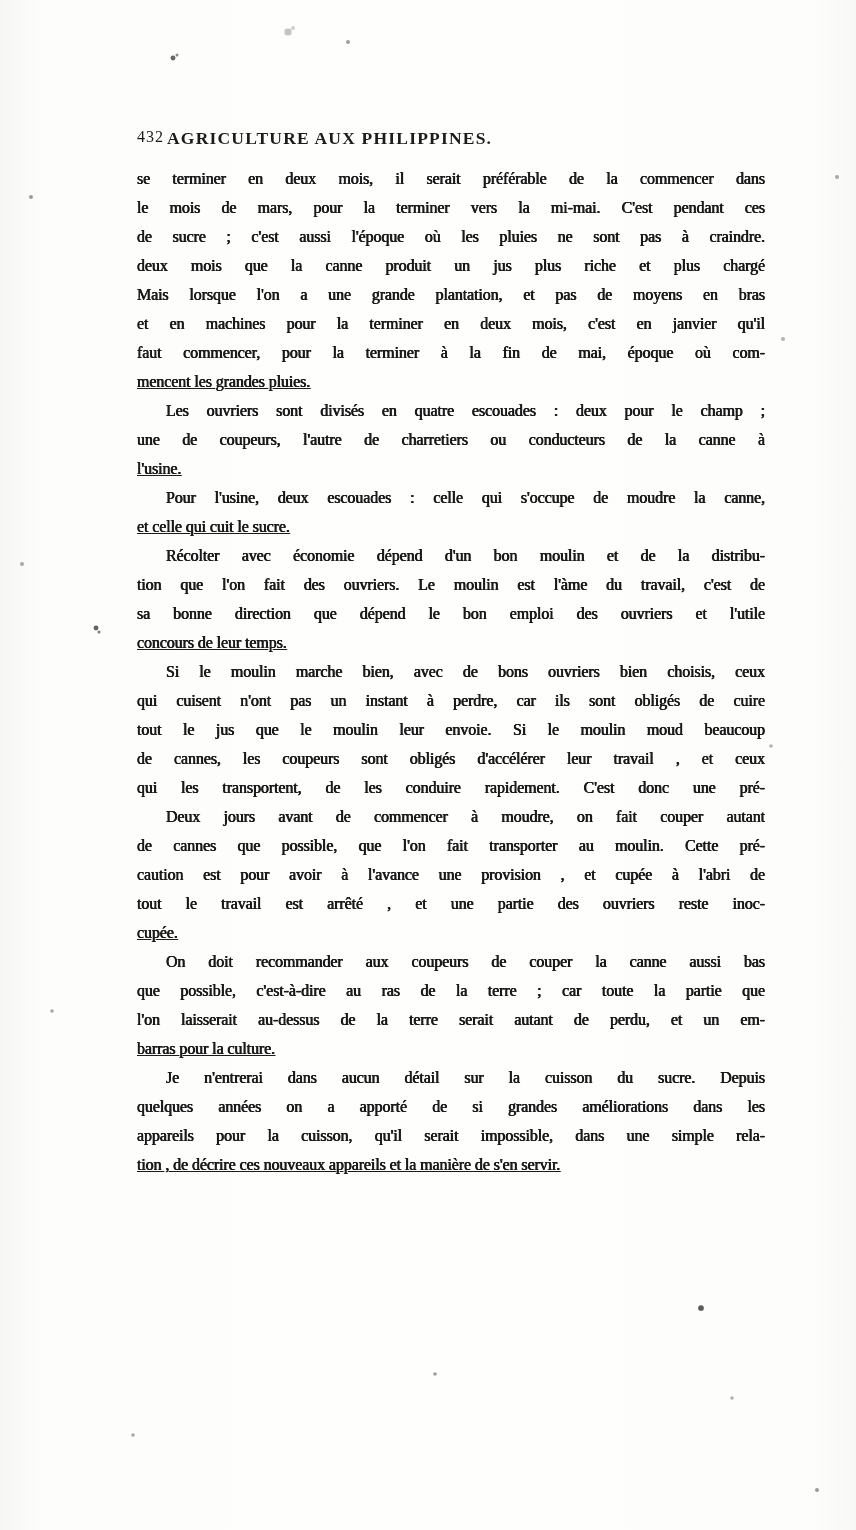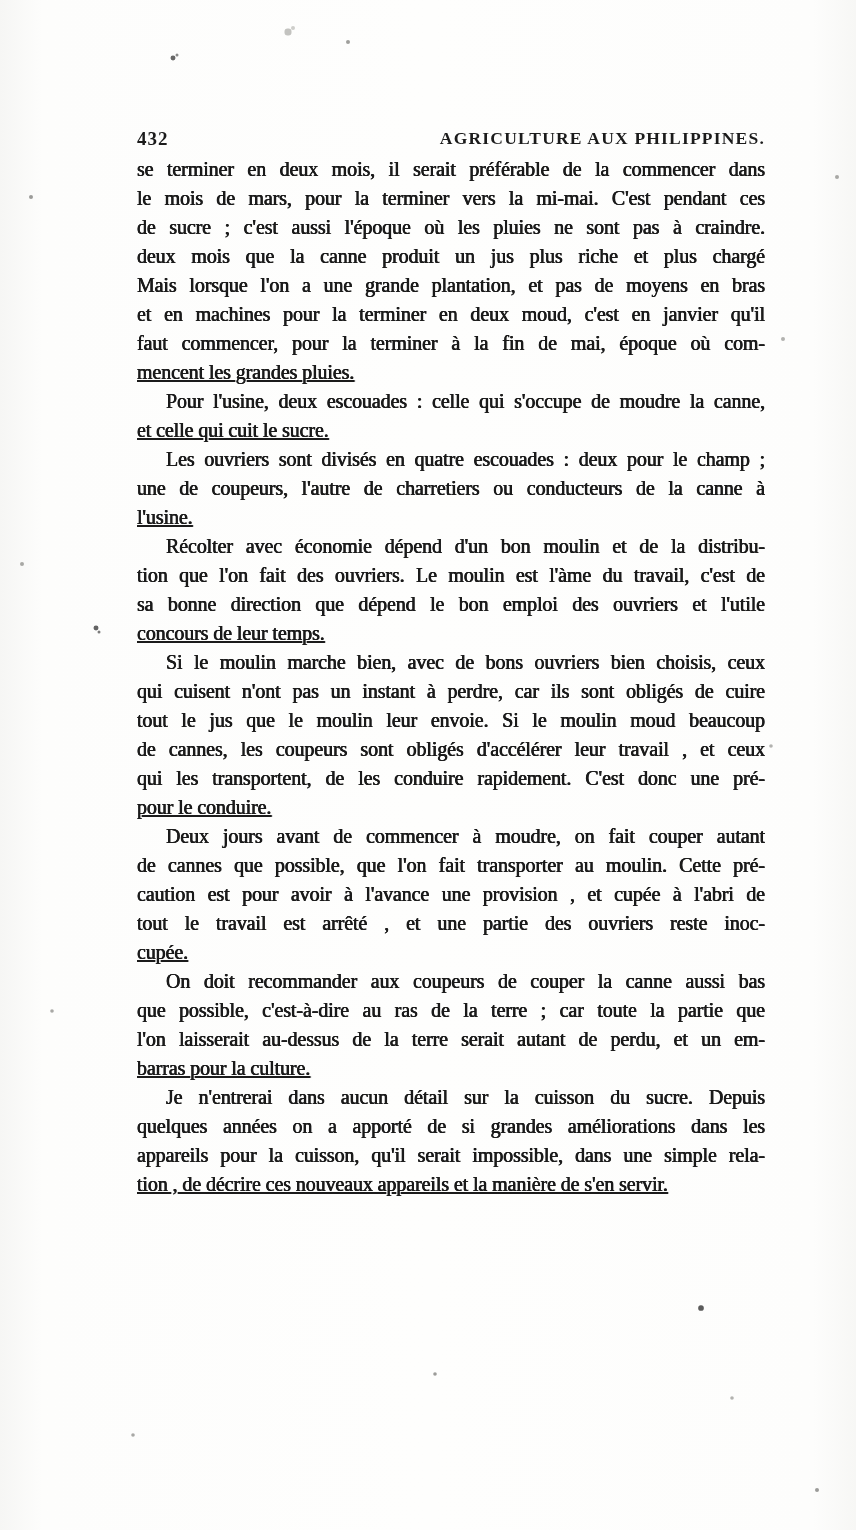--- a/index.html
+++ b/index.html
@@ -23,34 +23,35 @@
     width: 628px;
   }
   .page-header {
     position: relative;
     height: 27px;
   }
   .page-number {
     position: absolute;
     left: 0;
     top: 0;
-    font-size: 19px;
-    font-weight: bold;
+    font-size: 16px;
+    font-weight: normal;
     letter-spacing: 1px;
   }
   .running-title {
     display: block;
-    text-align: right;
+    text-align: left;
     font-size: 17.5px;
     font-weight: bold;
     letter-spacing: 1.2px;
     padding-left: 30px;
   }
   .body-text {
-    font-size: 20px;
+    margin-top: 9px;
+    font-size: 16px;
     line-height: 29px;
     letter-spacing: -0.1px;
     text-shadow: 0.35px 0 0 #1b1b1b, -0.35px 0 0 #1b1b1b;
   }
   .paragraph { margin: 0; }
   .line {
     height: 29px;
     overflow: hidden;
     text-align: justify;
     text-align-last: justify;
@@ -101,46 +102,45 @@
       <span class="page-number">432</span>
       <span class="running-title">AGRICULTURE AUX PHILIPPINES.</span>
     </div>
     <div class="body-text" id="text-container">
         <div class="paragraph">
           <div class="line">se terminer en deux mois, il serait préférable de la commencer dans</div>
           <div class="line">le mois de mars, pour la terminer vers la mi-mai. C'est pendant ces</div>
           <div class="line">de sucre ; c'est aussi l'époque où les pluies ne sont pas à craindre.</div>
           <div class="line">deux mois que la canne produit un jus plus riche et plus chargé</div>
           <div class="line">Mais lorsque l'on a une grande plantation, et pas de moyens en bras</div>
-          <div class="line">et en machines pour la terminer en deux moud, c'est en janvier qu'il</div>
+          <div class="line">et en machines pour la terminer en deux mois, c'est en janvier qu'il</div>
           <div class="line">faut commencer, pour la terminer à la fin de mai, époque où com-</div>
           <div class="line line-last">mencent les grandes pluies.</div>
-        </div>
-        <div class="paragraph">
-          <div class="line line-indent">Pour l'usine, deux escouades : celle qui s'occupe de moudre la canne,</div>
-          <div class="line line-last">et celle qui cuit le sucre.</div>
         </div>
         <div class="paragraph">
           <div class="line line-indent">Les ouvriers sont divisés en quatre escouades : deux pour le champ ;</div>
           <div class="line">une de coupeurs, l'autre de charretiers ou conducteurs de la canne à</div>
           <div class="line line-last">l'usine.</div>
+        </div>
+        <div class="paragraph">
+          <div class="line line-indent">Pour l'usine, deux escouades : celle qui s'occupe de moudre la canne,</div>
+          <div class="line line-last">et celle qui cuit le sucre.</div>
         </div>
         <div class="paragraph">
           <div class="line line-indent">Récolter avec économie dépend d'un bon moulin et de la distribu-</div>
           <div class="line">tion que l'on fait des ouvriers. Le moulin est l'àme du travail, c'est de</div>
           <div class="line">sa bonne direction que dépend le bon emploi des ouvriers et l'utile</div>
           <div class="line line-last">concours de leur temps.</div>
         </div>
         <div class="paragraph">
           <div class="line line-indent">Si le moulin marche bien, avec de bons ouvriers bien choisis, ceux</div>
           <div class="line">qui cuisent n'ont pas un instant à perdre, car ils sont obligés de cuire</div>
           <div class="line">tout le jus que le moulin leur envoie. Si le moulin moud beaucoup</div>
           <div class="line">de cannes, les coupeurs sont obligés d'accélérer leur travail , et ceux</div>
           <div class="line">qui les transportent, de les conduire rapidement. C'est donc une pré-</div>
-          <div class="line line-last">pour le conduire.</div>
         </div>
         <div class="paragraph">
           <div class="line line-indent">Deux jours avant de commencer à moudre, on fait couper autant</div>
           <div class="line">de cannes que possible, que l'on fait transporter au moulin. Cette pré-</div>
           <div class="line">caution est pour avoir à l'avance une provision , et cupée à l'abri de</div>
           <div class="line">tout le travail est arrêté , et une partie des ouvriers reste inoc-</div>
           <div class="line line-last">cupée.</div>
         </div>
         <div class="paragraph">
           <div class="line line-indent">On doit recommander aux coupeurs de couper la canne aussi bas</div>

